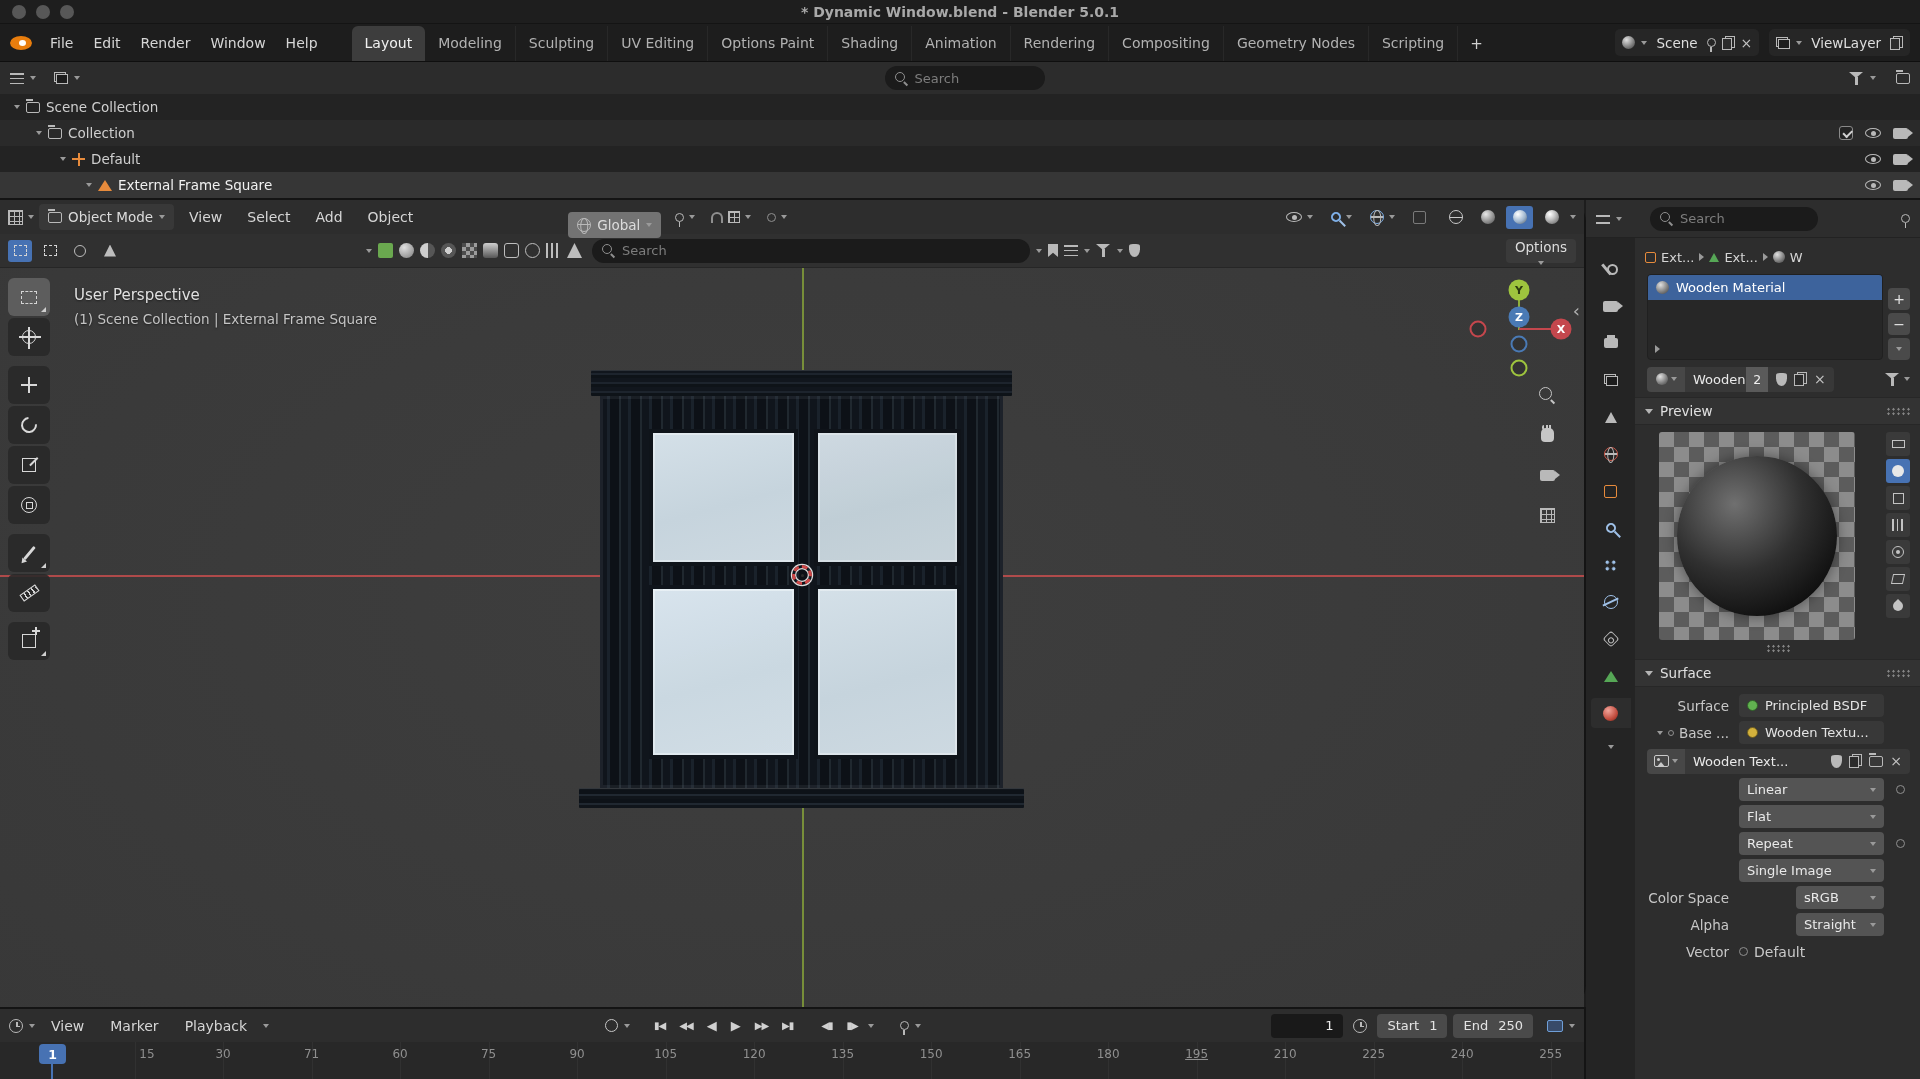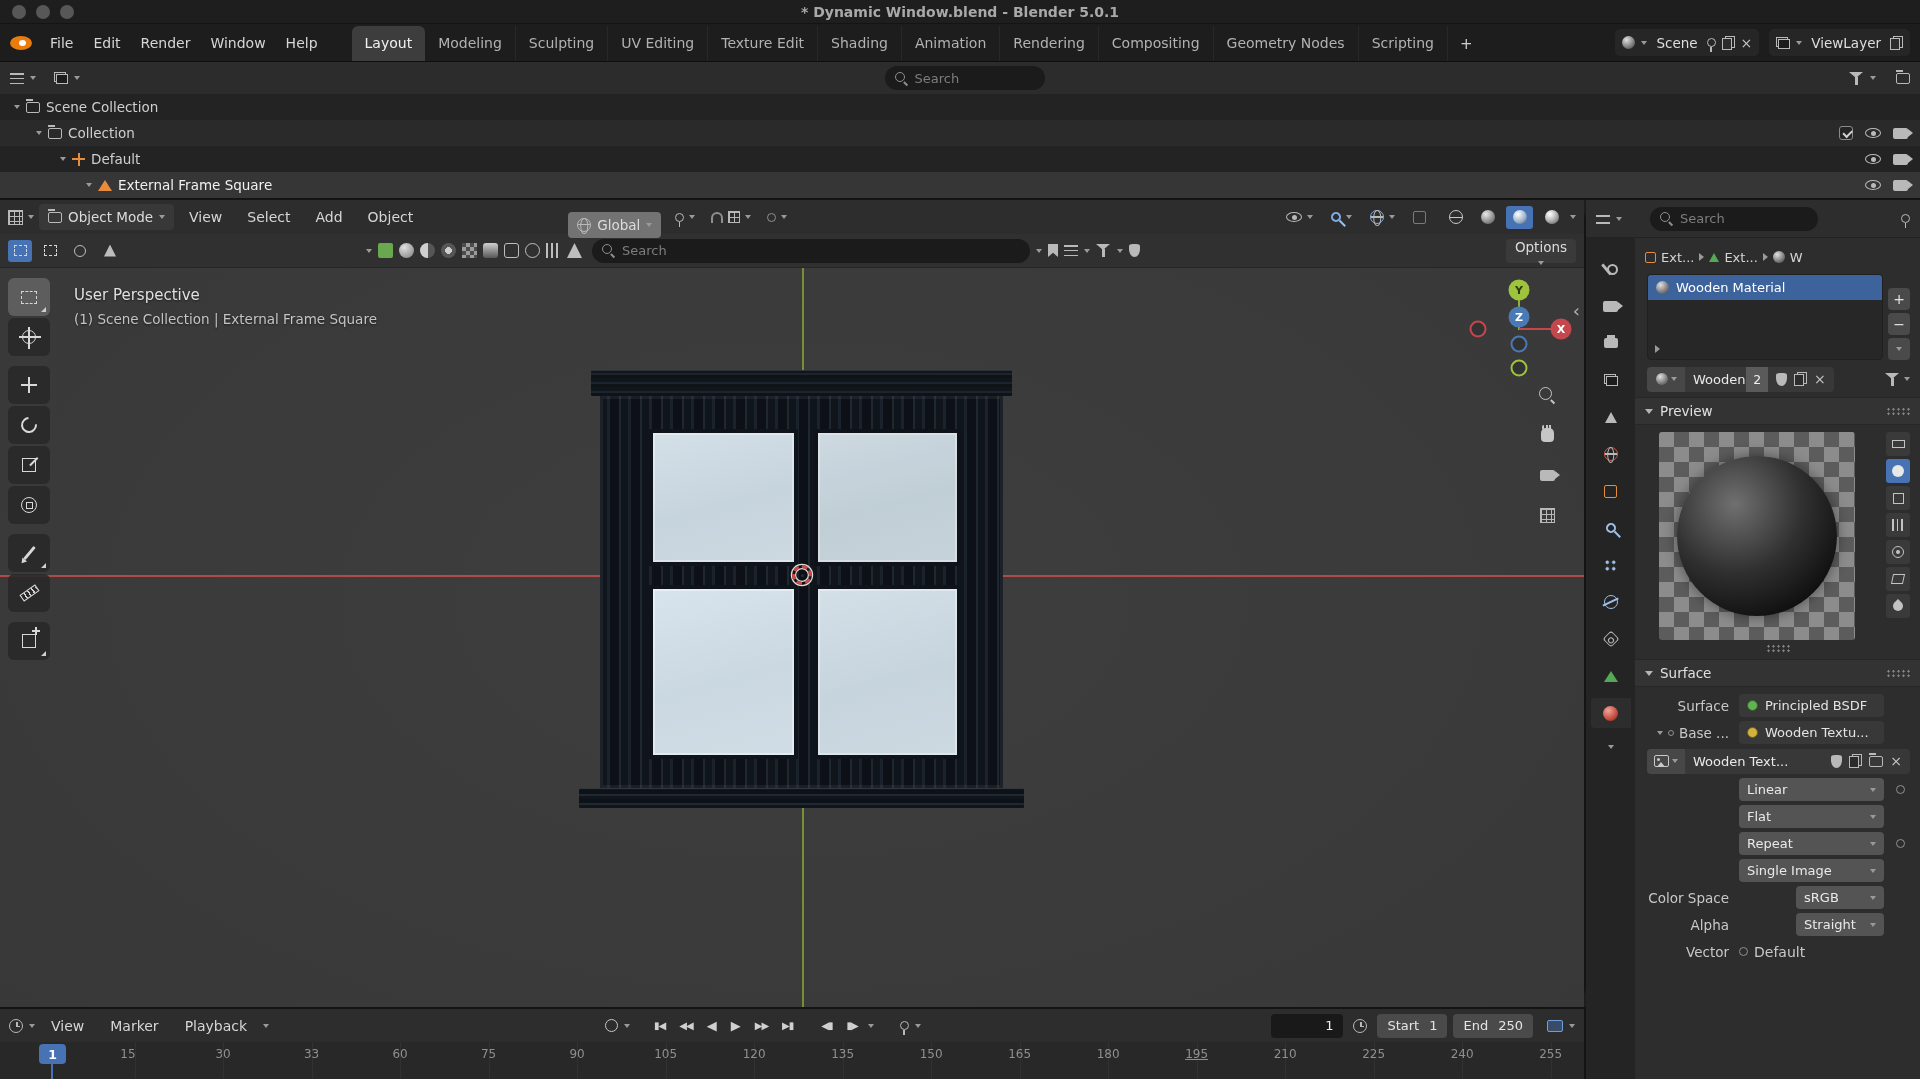--- a/index.html
+++ b/index.html
@@ -341,21 +341,21 @@
     <span class="menu-txt">File</span>
     <span class="menu-txt">Edit</span>
     <span class="menu-txt">Render</span>
     <span class="menu-txt">Window</span>
     <span class="menu-txt">Help</span>
     <div class="ws-tabs">
       <span class="ws-tab active">Layout</span>
       <span class="ws-tab">Modeling</span>
       <span class="ws-tab">Sculpting</span>
       <span class="ws-tab">UV Editing</span>
-      <span class="ws-tab">Texture Edit</span>
+      <span class="ws-tab">Options Paint</span>
       <span class="ws-tab">Shading</span>
       <span class="ws-tab">Animation</span>
       <span class="ws-tab">Rendering</span>
       <span class="ws-tab">Compositing</span>
       <span class="ws-tab">Geometry Nodes</span>
       <span class="ws-tab">Scripting</span>
       <span class="ws-add">+</span>
     </div>
     <span class="spacer"></span>
     <div class="db-field">
@@ -651,25 +651,25 @@
       </div>
       <span class="ic-screen" style="margin-left:8px;"></span>
       <span class="caret sm"></span>
     </div>
     <div class="tl-ruler">
       <div class="playhead">
           <span>1</span>
         </div>
       <div class="playhead-line"></div>
     <div class="tl-grid" style="left: 134.6px;"></div>
-        <span class="tl-num" style="left: 128px;">15</span>
+        <span class="tl-num" style="left: 147px;">15</span>
         <div class="tl-grid" style="left: 223.1px;"></div>
         <span class="tl-num" style="left: 223.1px;">30</span>
         <div class="tl-grid" style="left: 311.6px;"></div>
-        <span class="tl-num" style="left: 311.6px;">33</span>
+        <span class="tl-num" style="left: 311.6px;">71</span>
         <div class="tl-grid" style="left: 400.1px;"></div>
         <span class="tl-num" style="left: 400.1px;">60</span>
         <div class="tl-grid" style="left: 488.6px;"></div>
         <span class="tl-num" style="left: 488.6px;">75</span>
         <div class="tl-grid" style="left: 577.1px;"></div>
         <span class="tl-num" style="left: 577.1px;">90</span>
         <div class="tl-grid" style="left: 665.6px;"></div>
         <span class="tl-num" style="left: 665.6px;">105</span>
         <div class="tl-grid" style="left: 754.1px;"></div>
         <span class="tl-num" style="left: 754.1px;">120</span>

